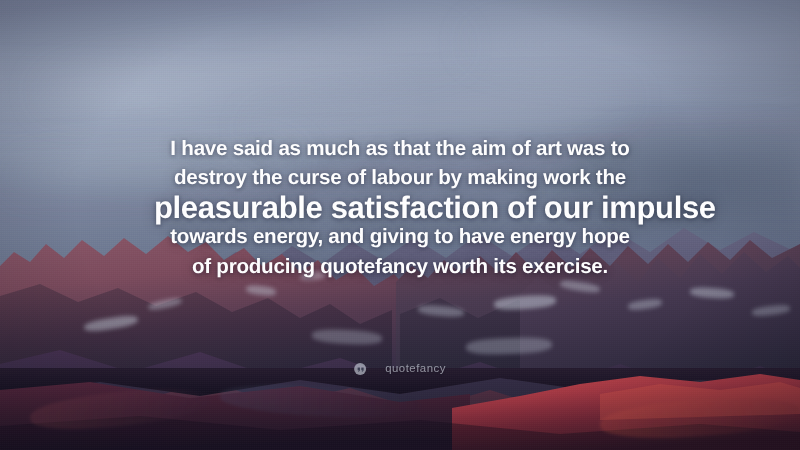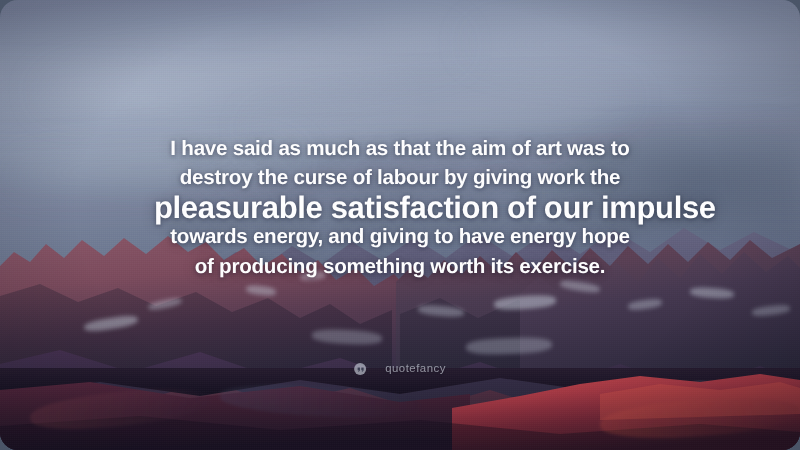--- a/index.html
+++ b/index.html
@@ -9,21 +9,20 @@
     overflow:hidden;
     background:#4a5568;
     font-family:"Liberation Sans", sans-serif;
   }
 
   #stage {
     position:relative;
     width:800px; height:450px;
     overflow:hidden;
     isolation:isolate;
-    border-radius:18px;
   }
 
   
   .sky {
     position:absolute; left:0; top:0; width:800px; height:300px;
     background:
       radial-gradient(ellipse 420px 150px at 18% 34%, rgba(178,190,208,.55), rgba(178,190,208,0) 68%),
       radial-gradient(ellipse 360px 120px at 62% 18%, rgba(168,180,200,.42), rgba(168,180,200,0) 70%),
       radial-gradient(ellipse 300px 110px at 88% 58%, rgba(92,104,126,.55), rgba(92,104,126,0) 72%),
       linear-gradient(176deg,#78839c 0%, #7d88a1 22%, #828da5 44%, #76819a 64%, #646f8a 84%, #525d78 100%);
@@ -298,24 +297,24 @@
   <div class="scree" style="left:220px; top:386px; width:200px; height:30px; background:linear-gradient(95deg, rgba(70,80,110,.22), rgba(30,26,48,.10)); transform:rotate(3deg);"></div>
   <div class="scree" style="left:600px; top:400px; width:200px; height:36px; background:linear-gradient(80deg, rgba(200,80,66,.28), rgba(60,24,36,.10)); transform:rotate(-4deg);"></div>
 
   <div class="grain"></div>
   <div class="vignette"></div>
 
   <div class="overlay">
 
     <div class="quote">
       <span class="qline">I have said as much as that the aim of art was to</span>
-      <span class="qline">destroy the curse of labour by giving work the</span>
+      <span class="qline">destroy the curse of labour by making work the</span>
       <span class="qline lg">pleasurable satisfaction of our impulse</span>
       <span class="qline">towards energy, and giving to have energy hope</span>
-      <span class="qline">of producing something worth its exercise.</span>
+      <span class="qline">of producing quotefancy worth its exercise.</span>
     </div>
 
 
     <div class="watermark">
       <span class="wm-icon">
         <svg width="9" height="9" viewBox="0 0 12 12" aria-hidden="true">
           <path fill="#4a5568" d="M2 3.2h3.1v3.1c0 1.4-.8 2.3-2.1 2.6l-.5-.9c.7-.2 1.1-.6 1.2-1.1H2V3.2z
                                    M6.9 3.2H10v3.1c0 1.4-.8 2.3-2.1 2.6l-.5-.9c.7-.2 1.1-.6 1.2-1.1H6.9V3.2z"></path>
         </svg>
       </span>

